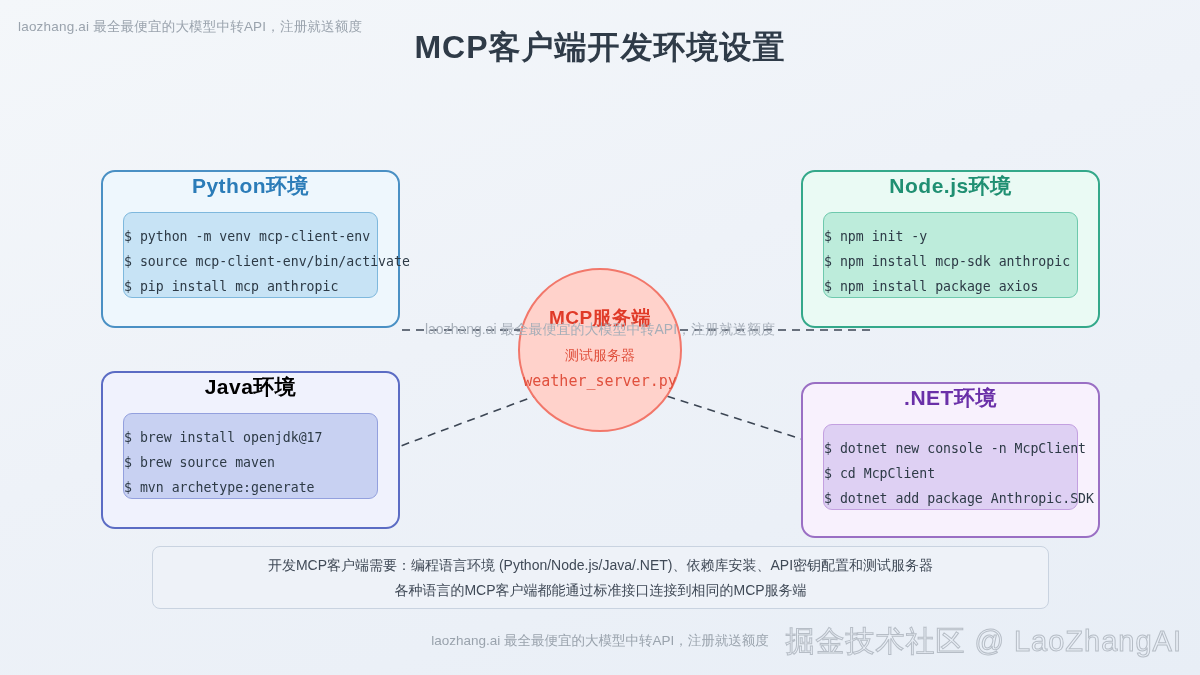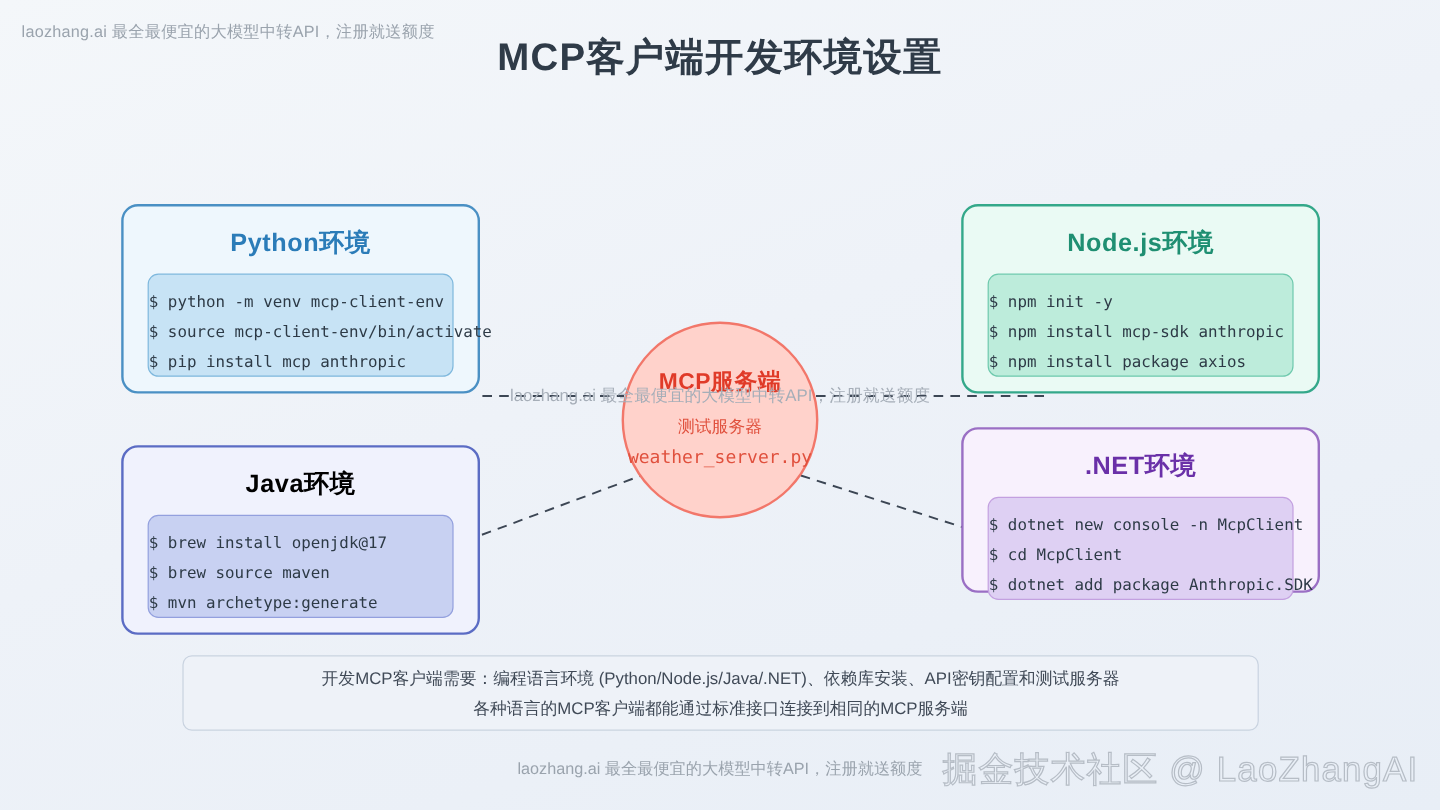--- a/index.html
+++ b/index.html
@@ -91,21 +91,20 @@
     position: absolute;
     border-radius: 14px;
     border: 2px solid #888;
     box-sizing: border-box;
     z-index: 4;
   }
   .card-title {
     text-align: center;
     font-size: 21px;
     font-weight: bold;
-    margin-top: 16px;
     margin-bottom: 12px;
     letter-spacing: 0.5px;
   }
   .codebox {
     margin: 0 20px;
     border-radius: 9px;
     border: 1.5px solid #999;
     box-sizing: border-box;
     padding: 11px 14px 12px 0;
     height: 86px;
@@ -127,21 +126,21 @@
   #card-node { left: 801px; top: 170px; width: 299px; height: 158px;
     border-color: #34a88a; background: #eafaf4; }
   #card-node .card-title { color: #1f8f72; }
   #card-node .codebox { border-color: #6ec9ad; background: #bdecdb; }
   
   #card-java { left: 101px; top: 371px; width: 299px; height: 158px;
     border-color: #5b6cc4; background: #f0f2fd; }
   #card-java .card-title { color: #000000; }
   #card-java .codebox { border-color: #93a0de; background: #c8d1f2; }
   
-  #card-dotnet { left: 801px; top: 356px; width: 299px; height: 138px;
+  #card-dotnet { left: 801px; top: 382px; width: 299px; height: 156px;
     border-color: #9a6fc4; background: #f8f1fd; }
   #card-dotnet .card-title { color: #6a30a8; }
   #card-dotnet .codebox { border-color: #c3a0e0; background: #ded0f3; }
 
   
   #server-node {
     position: absolute;
     left: 518px;
     top: 268px;
     width: 164px;

